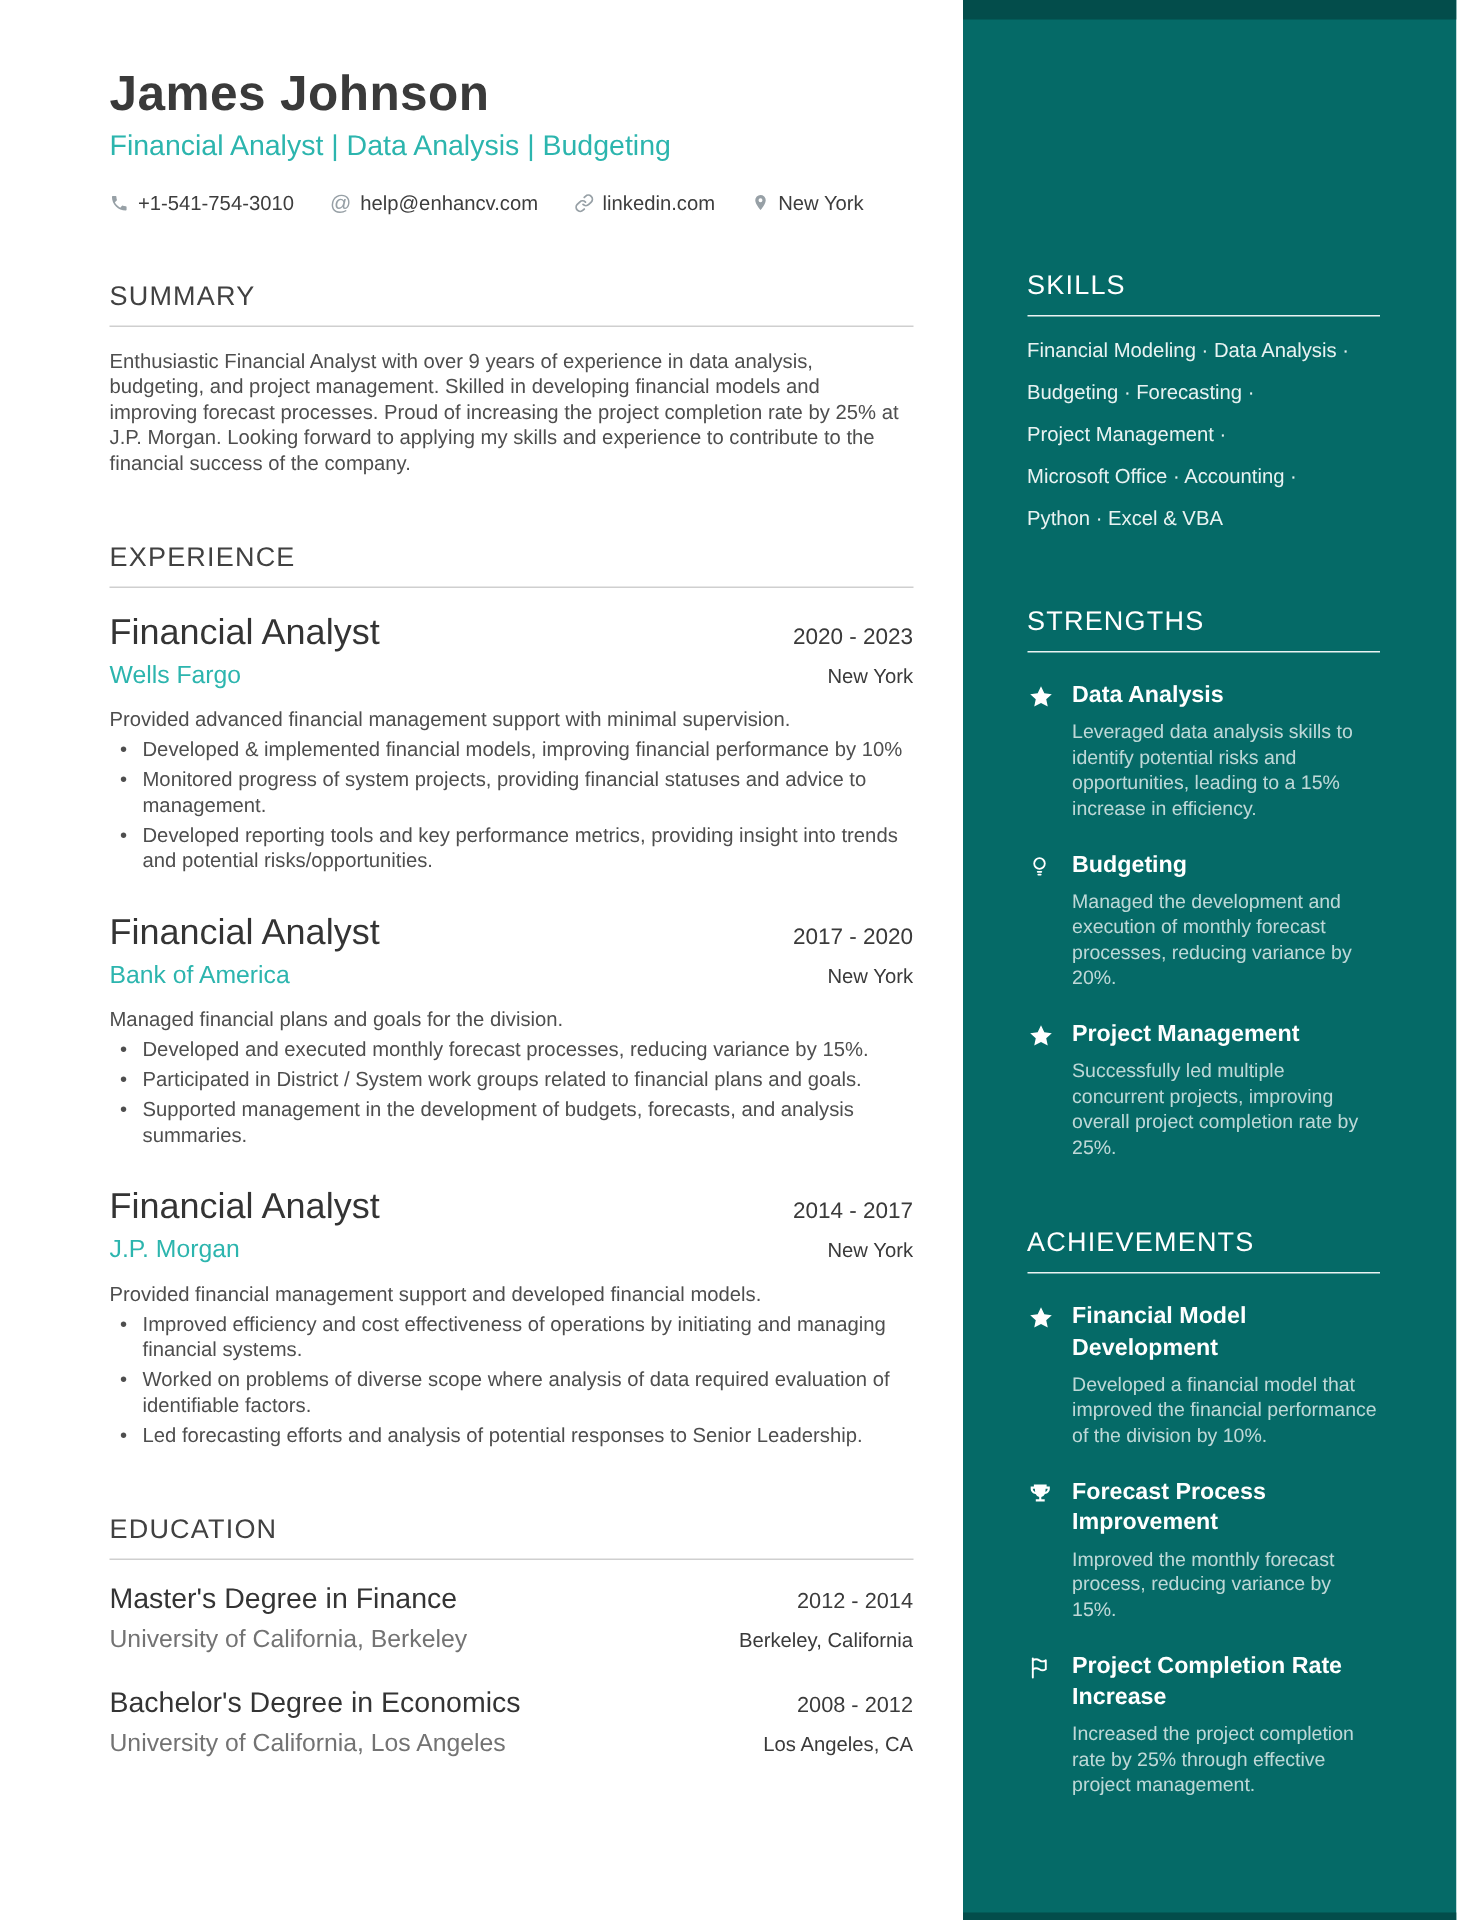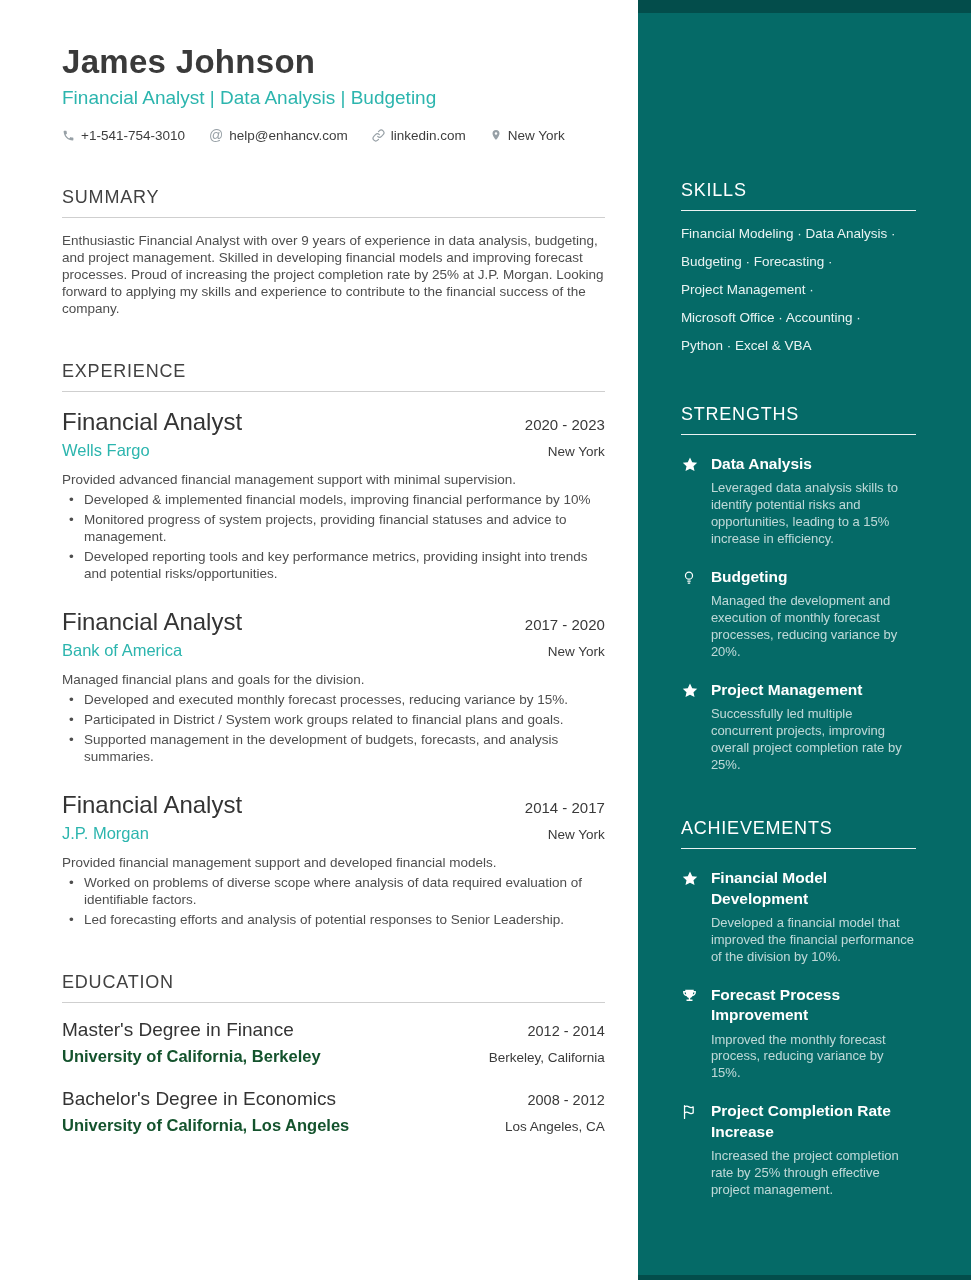--- a/index.html
+++ b/index.html
@@ -2,21 +2,21 @@
 <html><head>
 <meta charset="utf-8">
 <style>
   html,body{margin:0;padding:0;}
   body{
     width:971px;height:1280px;overflow:hidden;background:#ffffff;
     font-family:"Liberation Sans","DejaVu Sans",sans-serif;
     display:flex;color:#3c3c3c;
   }
   
-  .main{width:647px;box-sizing:border-box;padding:44px 33px 0 62px;}
+  .main{width:647px;box-sizing:border-box;padding:44px 33px 0 62px;margin-left:11px;}
   .name{font-size:33px;font-weight:700;color:#3a3a3a;letter-spacing:.3px;line-height:1.1;}
   .headline{font-size:19px;color:#2cb5ae;margin-top:7px;line-height:1.2;}
   .contact-row{display:flex;align-items:center;gap:24px;margin-top:17px;font-size:13.5px;color:#3d3d3d;}
   .contact-item{display:flex;align-items:center;gap:6px;}
   .contact-item svg{display:block;}
   .at-glyph{color:#97a0a6;font-size:14px;font-weight:400;}
   .section{margin-top:44px;}
   .section-h{font-size:18px;font-weight:500;color:#414141;letter-spacing:.8px;}
   .rule{border:none;border-top:1px solid #cfcfcf;margin:9px 0 0 0;}
   .summary-text{font-size:13.5px;line-height:1.26;color:#4e4e4e;margin-top:14px;}
@@ -31,21 +31,21 @@
   ul.bullets{margin:3px 0 0 0;padding:0;list-style:none;}
   ul.bullets li{
     font-size:13.5px;color:#4e4e4e;line-height:1.26;
     padding-left:22px;position:relative;margin-top:3px;
   }
   ul.bullets li::before{content:"•";position:absolute;left:7px;color:#4e4e4e;}
   .edu{margin-top:16px;}
   .edu + .edu{margin-top:22px;}
   .edu-degree{font-size:19px;font-weight:500;color:#343434;text-align:center;}
   .edu-dates{font-size:14.5px;color:#3a3a3a;}
-  .edu-school{font-size:16.5px;color:#14532d;margin-top:6px;font-weight:bold;}
+  .edu-school{font-size:16.5px;color:#737373;margin-top:6px;}
   .edu-loc{font-size:13.5px;color:#3a3a3a;}
   
   .sidebar{
     width:338px;box-sizing:border-box;background:#056a67;position:relative;
     padding:180px 0 0 43px;color:#ffffff;
   }
   .sidebar-top-strip{position:absolute;top:0;left:0;width:100%;height:13px;background:#034d4b;}
   .sidebar-bottom-strip{position:absolute;bottom:0;left:0;width:100%;height:5px;background:#034d4b;}
   .sb-section{width:235px;}
   .sb-section + .sb-section{margin-top:44px;}
@@ -147,20 +147,21 @@
       <div class="row">
         <div class="job-title">Financial Analyst</div>
         <div class="job-dates">2014 - 2017</div>
       </div>
       <div class="row">
         <div class="job-company">J.P. Morgan</div>
         <div class="job-loc">New York</div>
       </div>
       <div class="job-desc">Provided financial management support and developed financial models.</div>
       <ul class="bullets">
+        <li>Improved efficiency and cost effectiveness of operations by initiating and managing financial systems.</li>
         <li>Worked on problems of diverse scope where analysis of data required evaluation of identifiable factors.</li>
         <li>Led forecasting efforts and analysis of potential responses to Senior Leadership.</li>
       </ul>
     </div>
   </div>
 
   <div class="section">
     <div class="section-h">EDUCATION</div>
     <hr class="rule">
 

